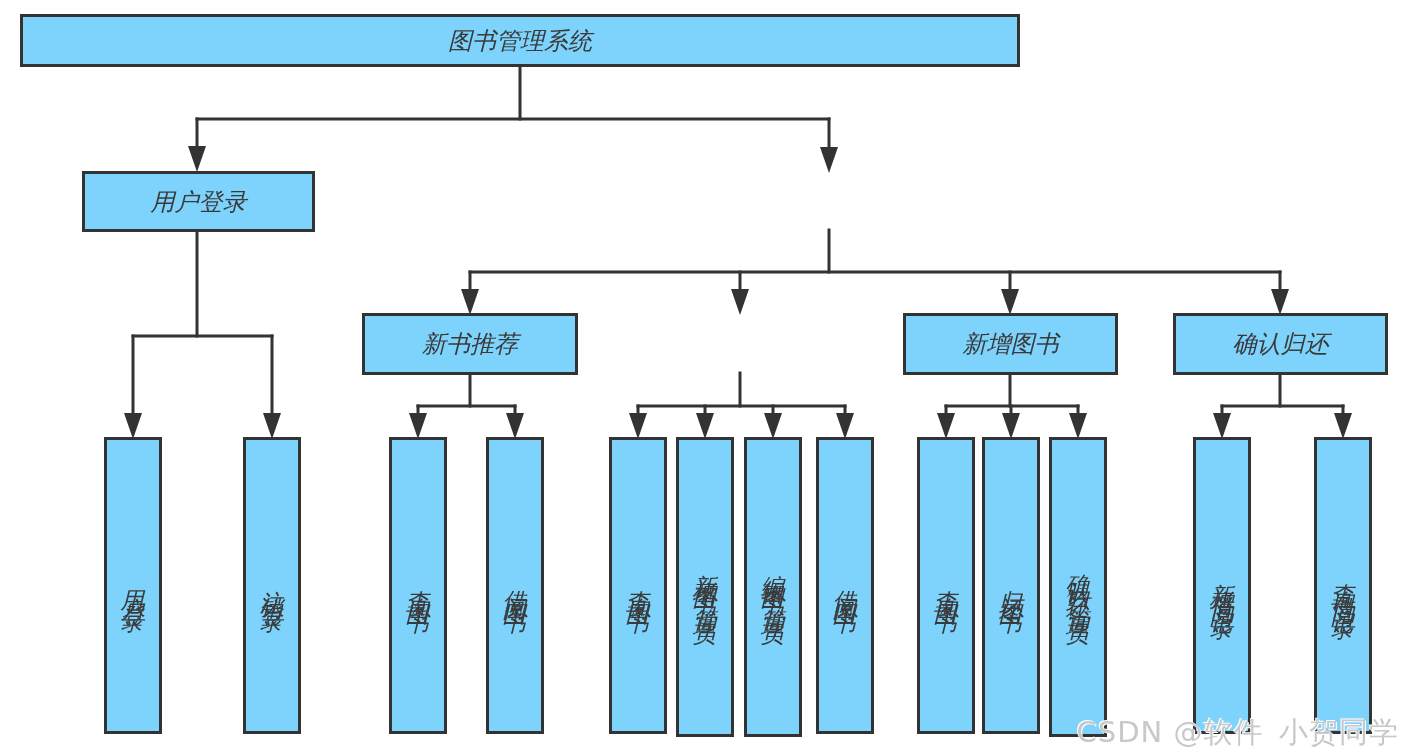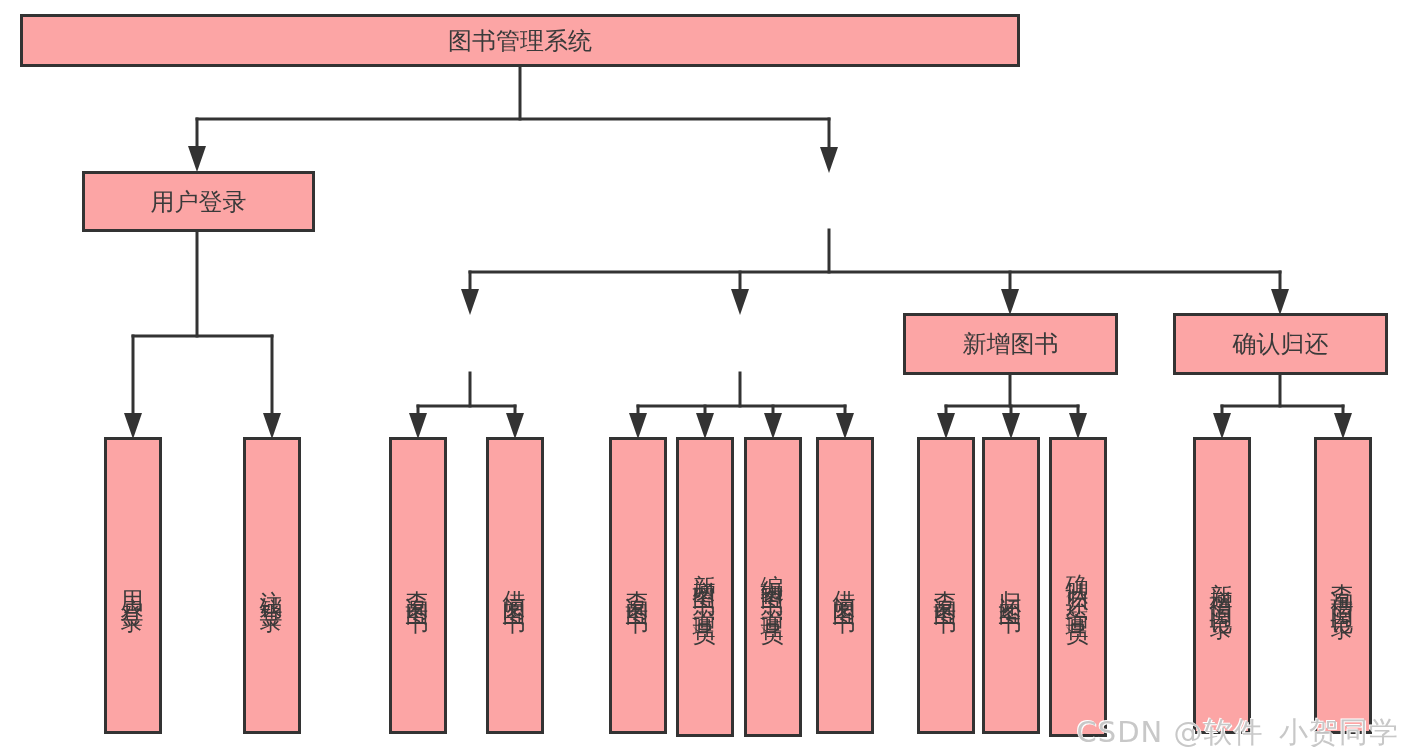--- a/index.html
+++ b/index.html
@@ -20,26 +20,27 @@
     position:absolute;left:0;top:0;width:1405px;height:747px;
     color:var(--line);
     z-index:0;
   }
   .wires line{stroke:currentColor;stroke-width:3;stroke-linecap:square;}
   .wires polygon{fill:currentColor;}
   .node{
     position:absolute;
     box-sizing:border-box;
     border:3px solid var(--line);
-    background:#fca5a5;
+    background:#7dd3fc;
     display:flex;align-items:center;justify-content:center;
     color:var(--text);
     font-size:24px;
     z-index:1;
     white-space:nowrap;
+    font-style:italic;
   }
   .node.v{
     writing-mode:vertical-rl;
     text-orientation:mixed;
     font-size:23px;
     letter-spacing:7px;
   }
   .watermark{
     position:absolute;
     top:713px;right:6px;
@@ -115,20 +116,21 @@
     <line x1="1222" y1="406" x2="1222" y2="415"></line>
     <polygon points="1213,413 1231,413 1222,439"></polygon>
     <line x1="1343" y1="406" x2="1343" y2="415"></line>
     <polygon points="1334,413 1352,413 1343,439"></polygon>
   </svg>
 
   <div class="node" style="left:20px;top:14px;width:1000px;height:53px">图书管理系统</div>
 
   <div class="node" style="left:82px;top:171px;width:233px;height:61px">用户登录</div>
 
+  <div class="node" style="left:362px;top:313px;width:216px;height:62px">新书推荐</div>
   <div class="node" style="left:903px;top:313px;width:215px;height:62px">新增图书</div>
   <div class="node" style="left:1173px;top:313px;width:215px;height:62px">确认归还</div>
 
   <div class="node v" style="left:104px;top:437px;width:58px;height:297px">用户登录</div>
   <div class="node v" style="left:243px;top:437px;width:58px;height:297px">注销登录</div>
 
   <div class="node v" style="left:389px;top:437px;width:58px;height:297px">查询图书</div>
   <div class="node v" style="left:486px;top:437px;width:58px;height:297px">借阅图书</div>
 
   <div class="node v" style="left:609px;top:437px;width:58px;height:297px">查询图书</div>

